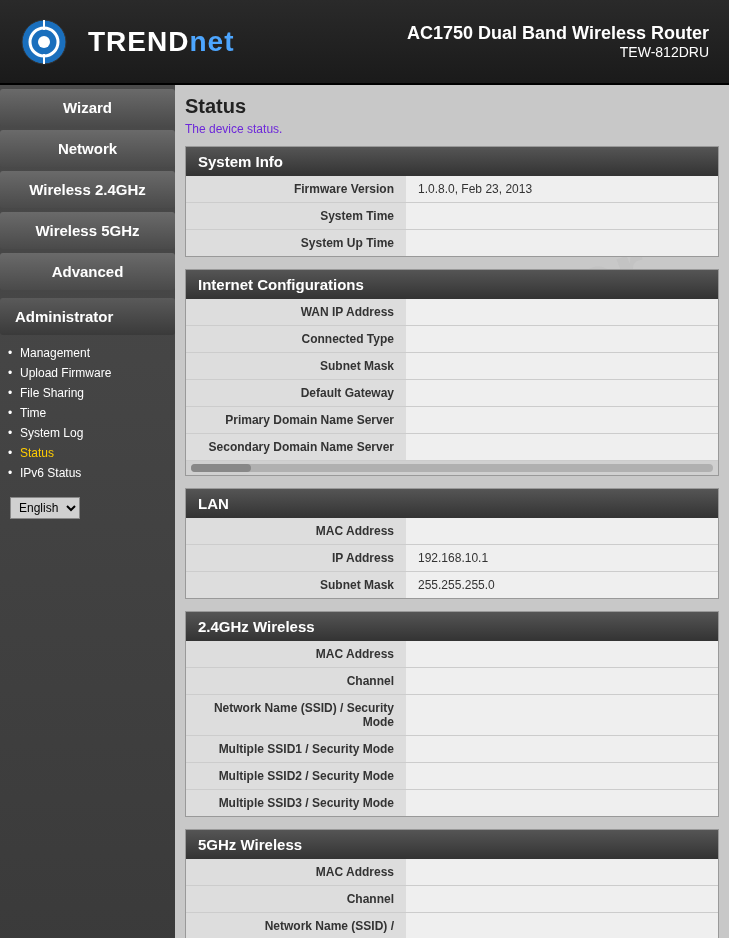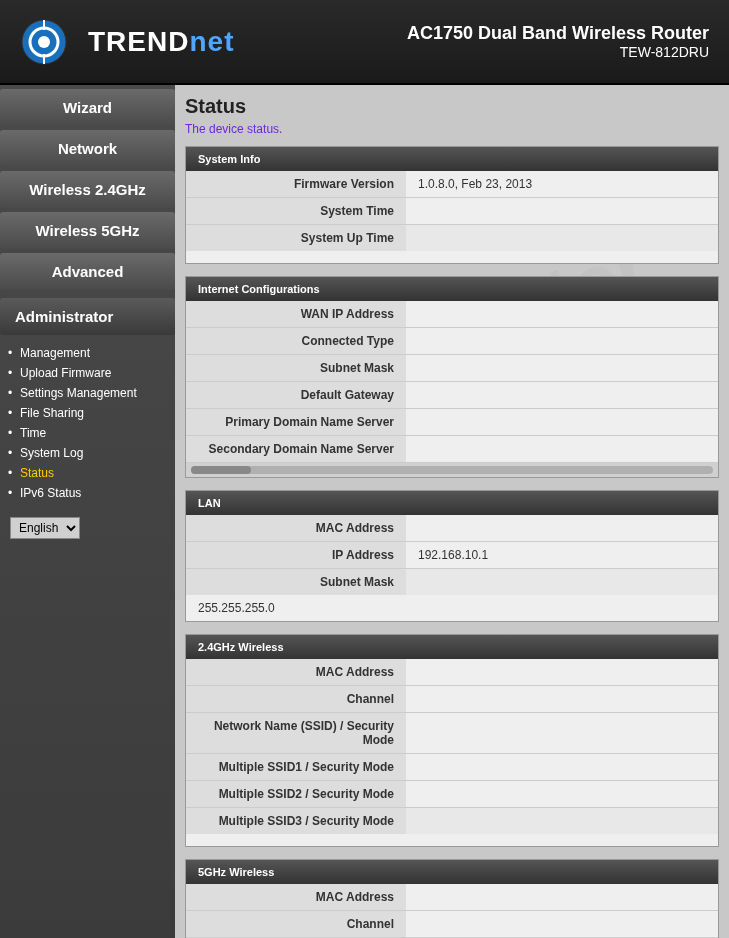--- a/index.html
+++ b/index.html
@@ -140,32 +140,32 @@
     }
 
     
     .section {
       margin-bottom: 12px;
       border: 1px solid #999;
     }
     .section-header {
       background: linear-gradient(to bottom, #555, #333);
       color: white;
-      font-size: 11px;
+      font-size: 15px;
       font-weight: bold;
       padding: 6px 12px;
     }
     .section-body {
       background: #e8e8e8;
     }
     .info-row {
       display: flex;
       border-bottom: 1px solid #ccc;
     }
-    .info-row:last-child { border-bottom: none; flex-direction: column; }
+    .info-row:last-child { border-bottom: none; }
     .info-label {
       width: 220px;
       flex-shrink: 0;
       text-align: right;
       padding: 6px 12px;
       font-weight: bold;
       font-size: 12px;
       color: #333;
       background: #ddd;
     }
@@ -248,21 +248,20 @@
     <button class="nav-btn">Network</button>
     <button class="nav-btn">Wireless 2.4GHz</button>
     <button class="nav-btn">Wireless 5GHz</button>
     <button class="nav-btn">Advanced</button>
 
     <div class="admin-section">
       <div class="admin-header">Administrator</div>
       <div class="admin-links">
         <a class="admin-link" href="#">Management</a>
         <a class="admin-link" href="#">Upload Firmware</a>
-        <a class="admin-link" href="#">Settings Management</a>
         <a class="admin-link" href="#">File Sharing</a>
         <a class="admin-link" href="#">Time</a>
         <a class="admin-link" href="#">System Log</a>
         <a class="admin-link active" href="#">Status</a>
         <a class="admin-link" href="#">IPv6 Status</a>
       </div>
     </div>
 
     <div class="lang-select">
       <select>

